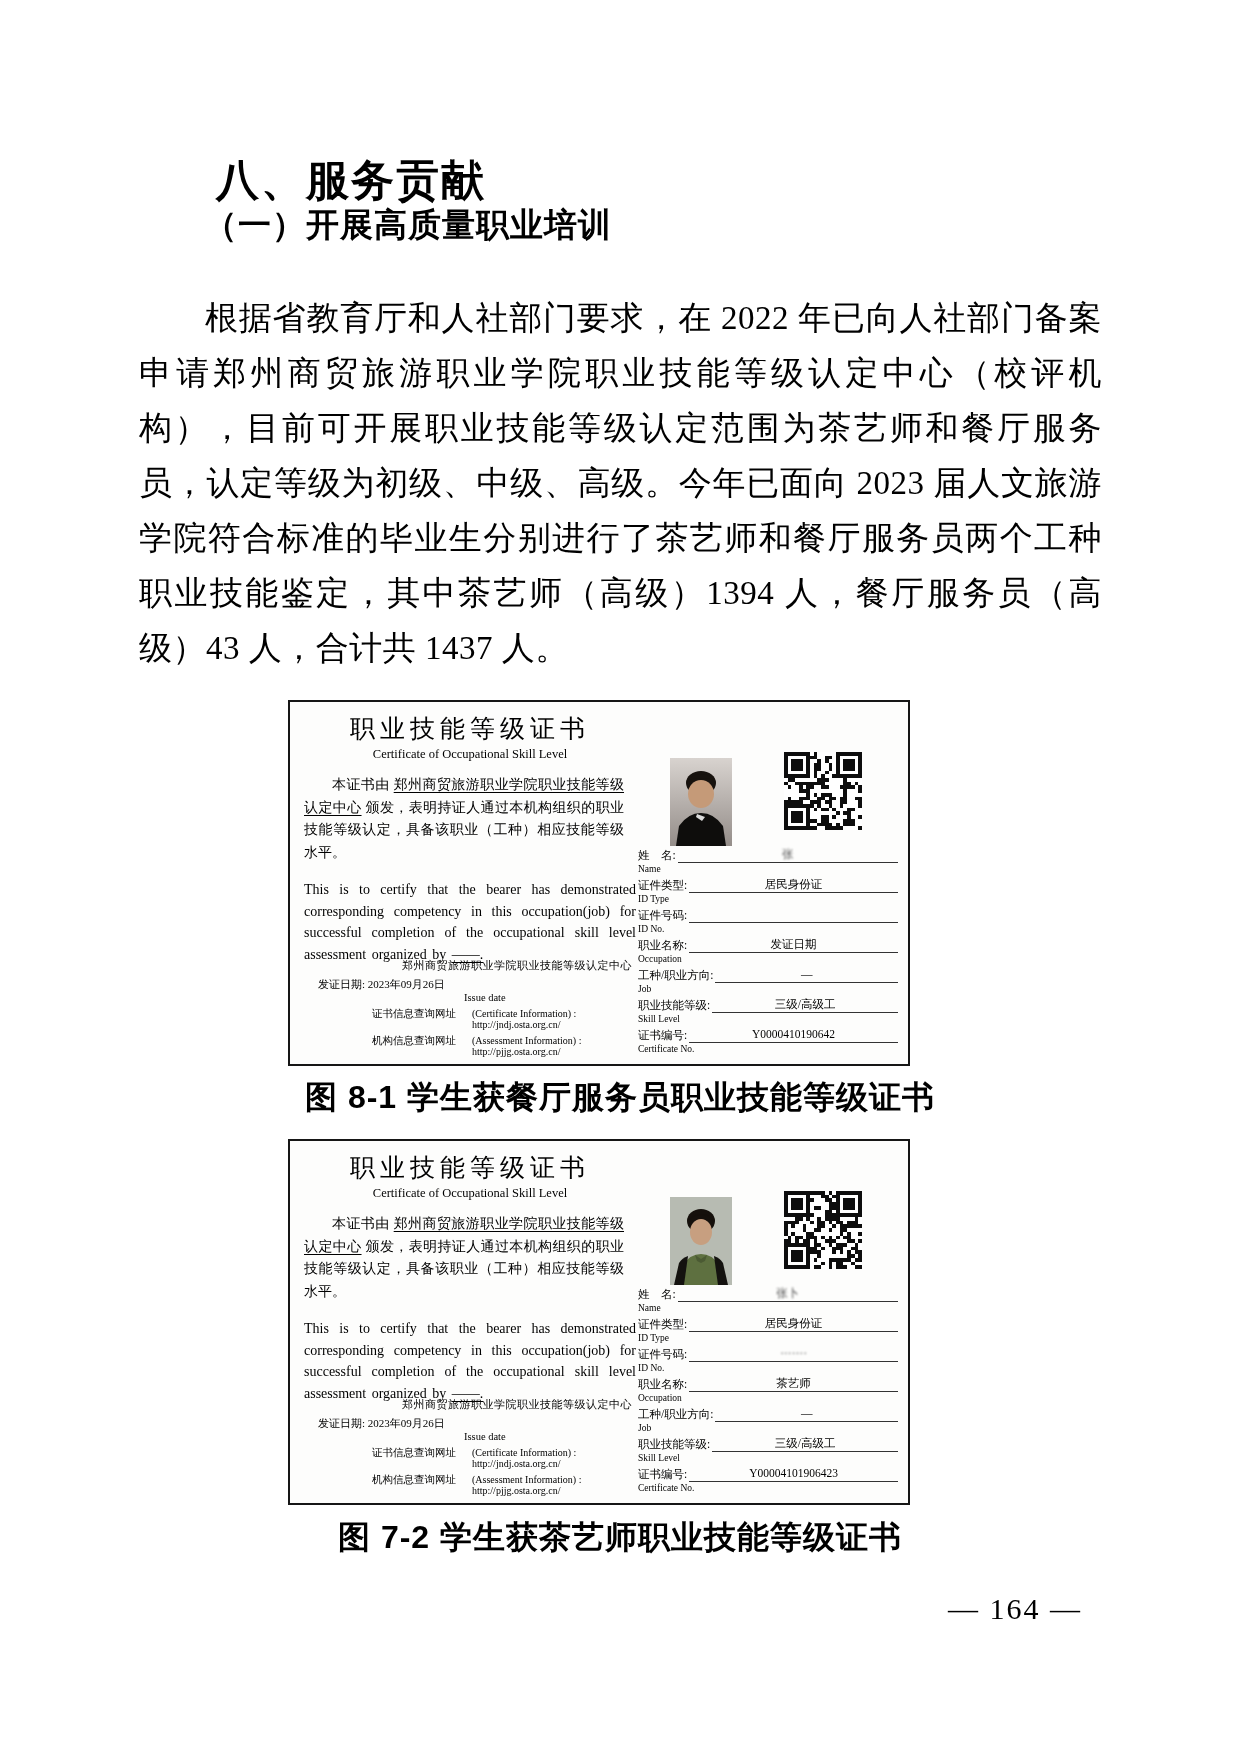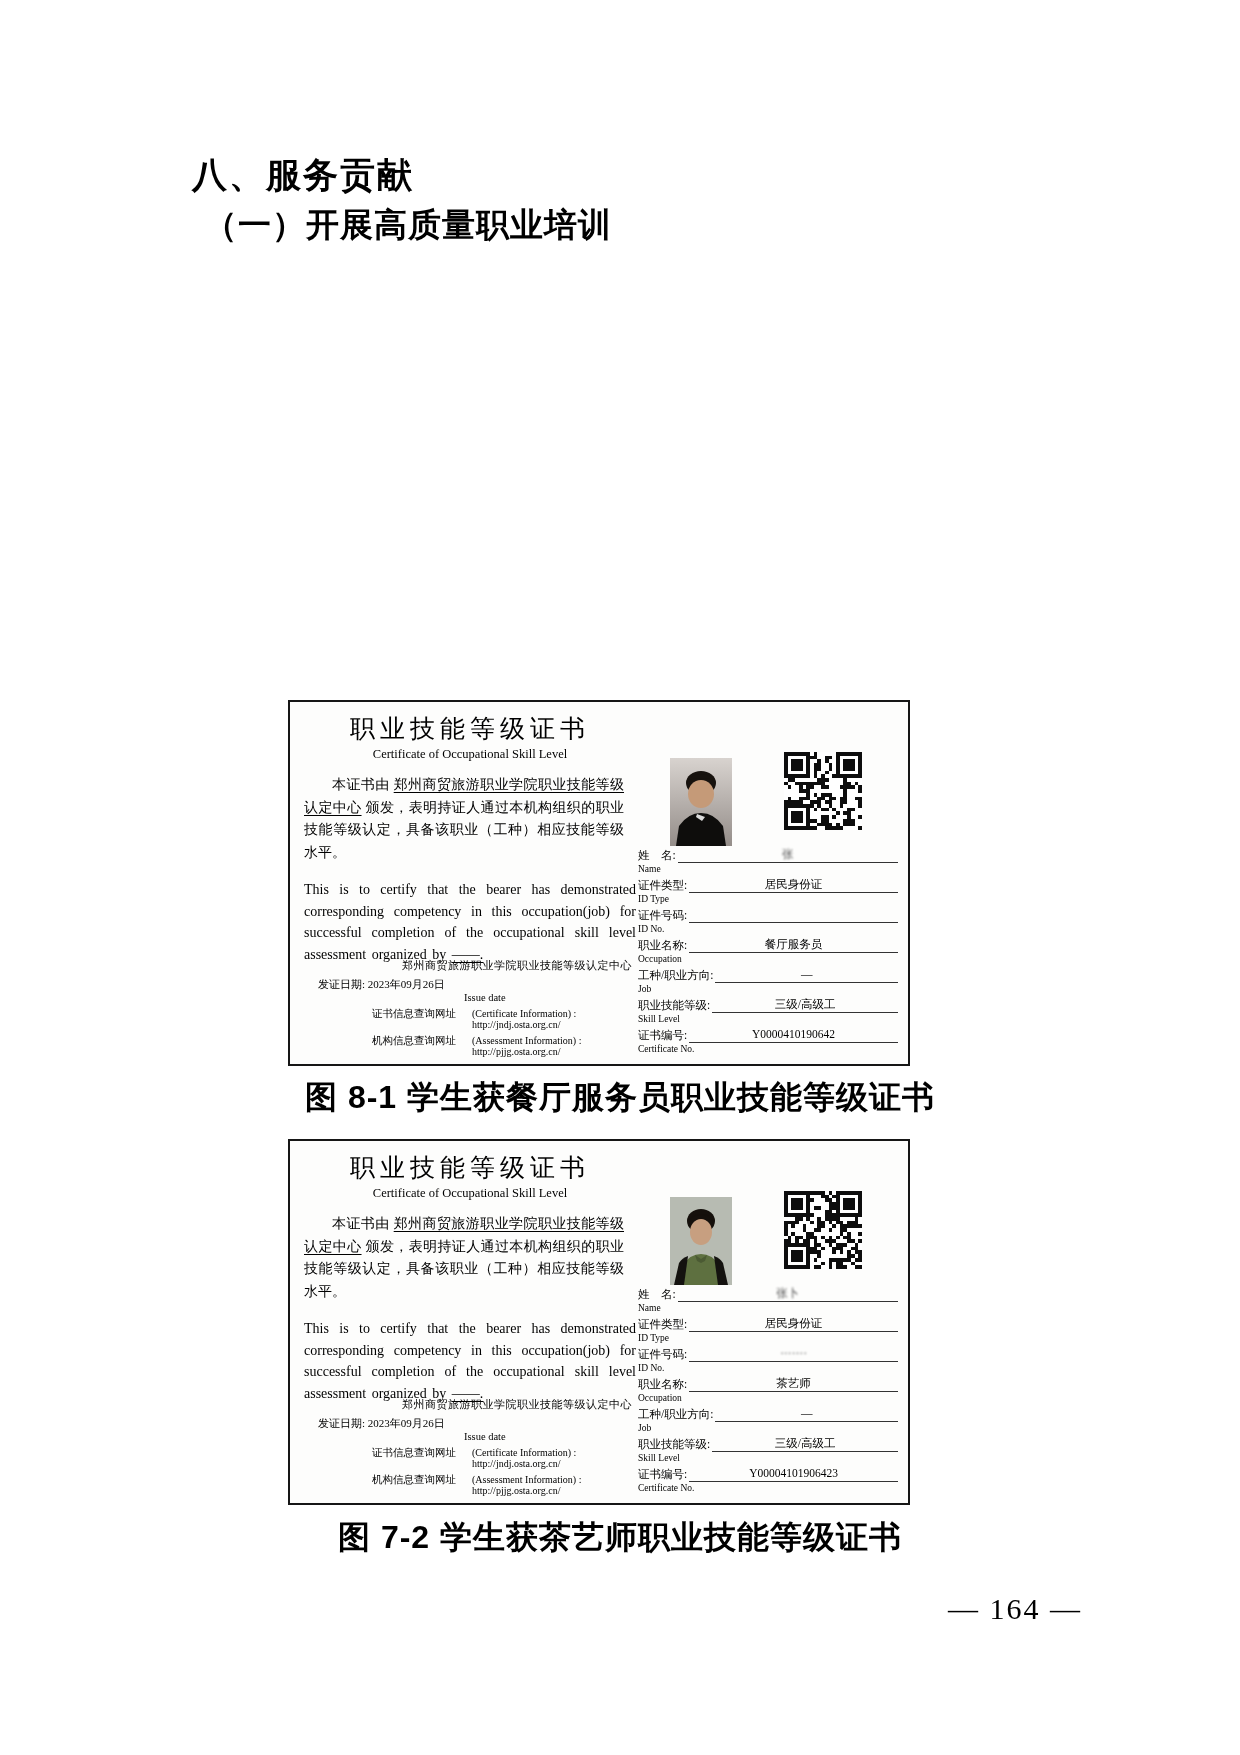--- a/index.html
+++ b/index.html
@@ -1,19 +1,19 @@
 <!DOCTYPE html>
 <html><head>
 <meta charset="utf-8">
 <style>
   html,body{margin:0;padding:0;background:#888;}
   .page{position:relative;width:1240px;height:1755px;background:#ffffff;margin:0 auto;overflow:hidden;
         font-family:"Liberation Serif","DejaVu Serif",serif;color:#000;}
 
-  .h1{position:absolute;left:192px;top:152px;font-size:35px;font-weight:700;
+  .h1{position:absolute;left:216px;top:152px;font-size:43px;font-weight:700;
       font-family:"Liberation Sans","DejaVu Sans",sans-serif;letter-spacing:2px;}
   .h2{position:absolute;left:204px;top:203px;font-size:33px;font-weight:700;
       font-family:"Liberation Sans","DejaVu Sans",sans-serif;letter-spacing:1px;}
   .bodytext{position:absolute;left:139px;top:258px;width:963px;font-size:33px;line-height:55px;
       text-align:justify;text-indent:66px;letter-spacing:0.5px;}
 
   
   .cert{position:absolute;left:288px;width:622px;height:366px;border:2px solid #161616;background:#fdfdfc;box-sizing:border-box;}
   .cert-1{top:700px;}
   .cert-2{top:1139px;}
@@ -52,20 +52,21 @@
   .caption-1{top:1076px;}
   .caption-2{top:1516px;}
   .pagenum{position:absolute;top:1592px;right:158px;font-size:30px;letter-spacing:2px;}
 </style>
 </head>
 <body>
 
 <div class="page">
   <div class="h1">八、服务贡献</div>
   <div class="h2">（一）开展高质量职业培训</div>
+  <p class="bodytext">根据省教育厅和人社部门要求，在 2022 年已向人社部门备案申请郑州商贸旅游职业学院职业技能等级认定中心（校评机构），目前可开展职业技能等级认定范围为茶艺师和餐厅服务员，认定等级为初级、中级、高级。今年已面向 2023 届人文旅游学院符合标准的毕业生分别进行了茶艺师和餐厅服务员两个工种职业技能鉴定，其中茶艺师（高级）1394 人，餐厅服务员（高级）43 人，合计共 1437 人。</p>
 
   <div id="cert-slot-0" class="cert cert-1">
   <div class="c-left">
     <div class="c-title">职业技能等级证书</div>
     <div class="c-sub">Certificate of Occupational Skill Level</div>
     <p class="c-zh"><span>本证书由</span><span class="u org">郑州商贸旅游职业学院职业技能等级认定中心</span><span>颁发，表明持证人通过本机构组织的职业技能等级认定，具备该职业（工种）相应技能等级水平。</span></p>
     <p class="c-en"><span>This is to certify that the bearer has demonstrated corresponding competency in this occupation(job) for successful completion of the occupational skill level assessment organized by</span> <span class="u">——.</span></p>
     <div class="c-bottom">
       <div class="c-org">郑州商贸旅游职业学院职业技能等级认定中心</div>
       <div class="c-issue">发证日期: 2023年09月26日</div>
@@ -340,21 +341,21 @@
         <div class="frow">
           <div class="fmain">
             <span class="flabel">证件号码:</span>
             <span class="fline"><span class="fvalue"></span></span>
           </div>
           <div class="fen">ID No.</div>
         </div>
         <div class="frow">
           <div class="fmain">
             <span class="flabel">职业名称:</span>
-            <span class="fline"><span class="fvalue">餐厅服务员</span></span>
+            <span class="fline"><span class="fvalue">发证日期</span></span>
           </div>
           <div class="fen">Occupation</div>
         </div>
         <div class="frow">
           <div class="fmain">
             <span class="flabel">工种/职业方向:</span>
             <span class="fline"><span class="fvalue">—</span></span>
           </div>
           <div class="fen">Job</div>
         </div>

